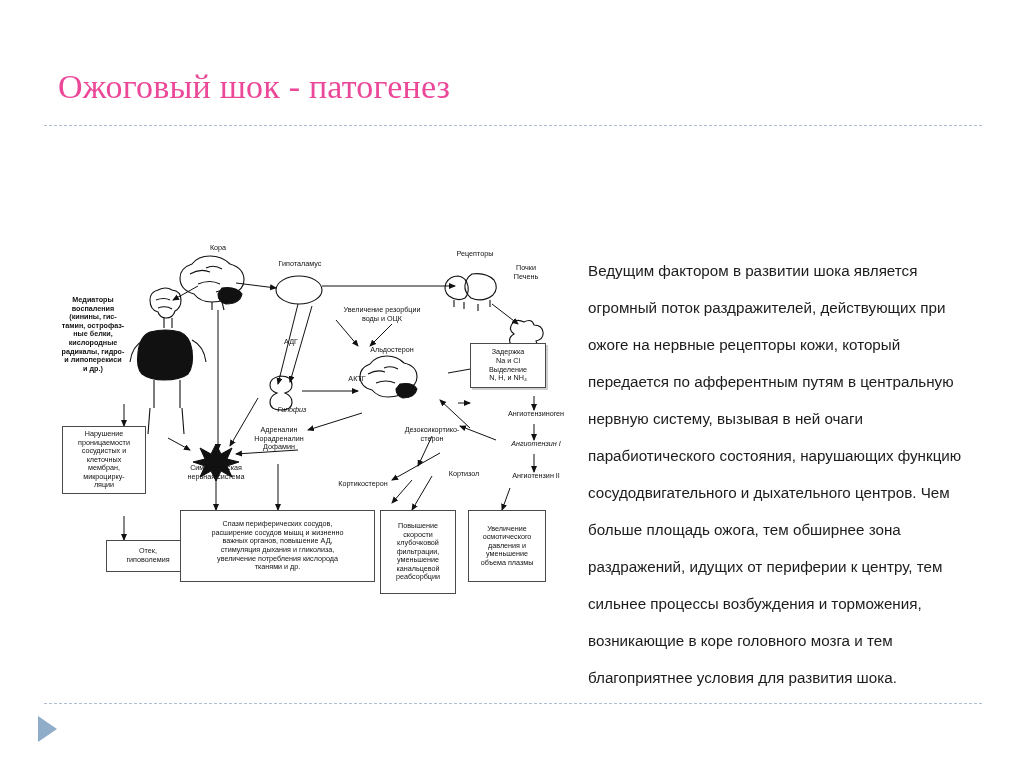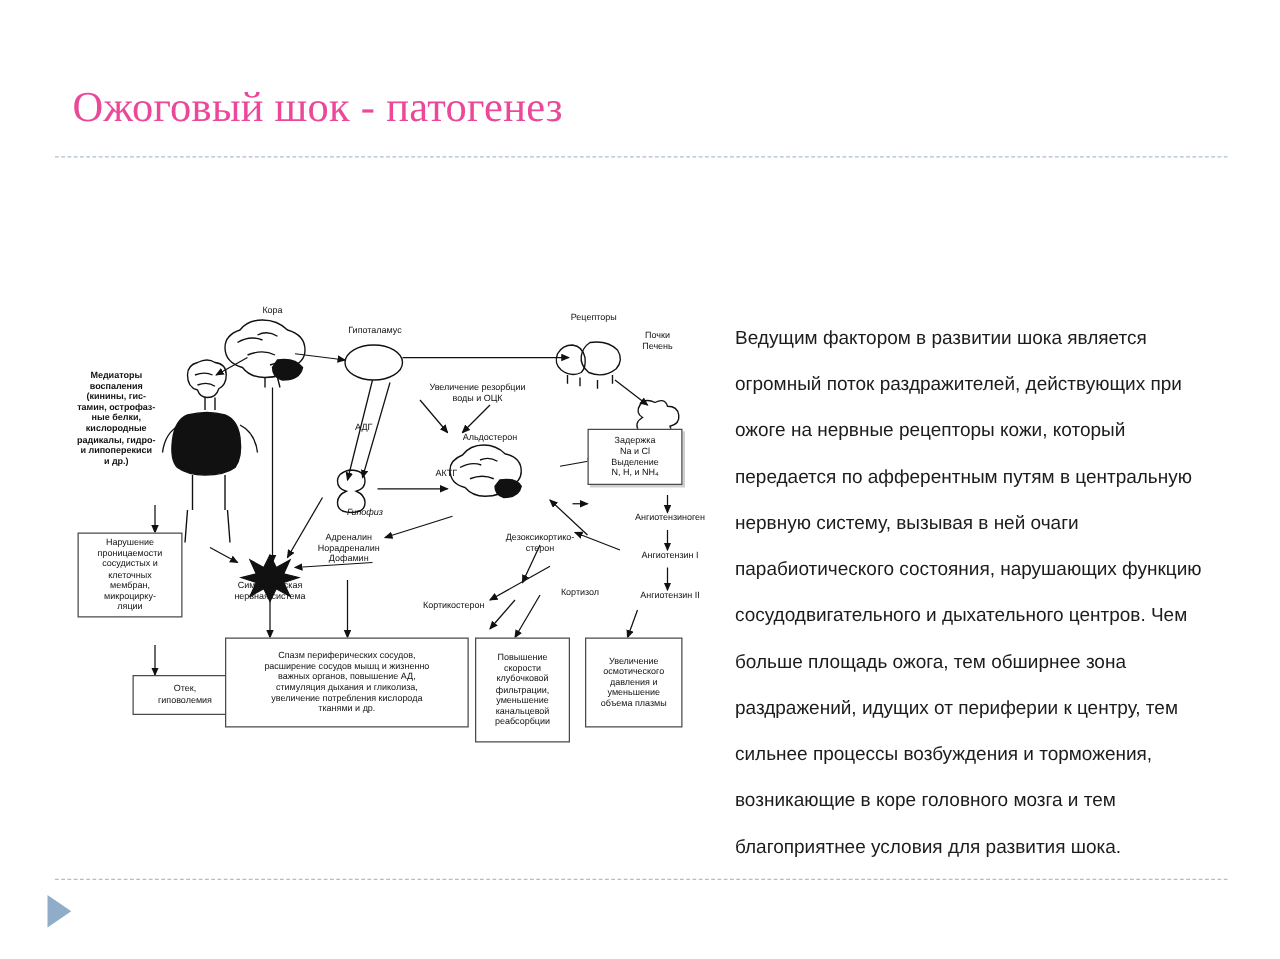--- a/index.html
+++ b/index.html
@@ -246,21 +246,21 @@
 Норадреналин
 Дофамин</div>
   <div class="dlabel" style="left:352px; top:198px; width:80px;">Дезоксикортико-
 стерон</div>
   <div class="dlabel" style="left:284px; top:252px; width:78px;">Кортикостерон</div>
   <div class="dlabel" style="left:400px; top:242px; width:48px;">Кортизол</div>
   <div class="dlabel" style="left:130px; top:236px; width:92px;">Симпатическая
 нервная система</div>
   <div class="dlabel" style="left:474px; top:152px; width:40px;">Ренин</div>
   <div class="dlabel" style="left:454px; top:182px; width:84px;">Ангиотензиноген</div>
-  <div class="dlabel" style="left:458px; top:212px; width:76px;">Ангиотензин I</div>
+  <div class="dlabel" style="left:458px; top:212px; width:76px;font-style:italic;">Ангиотензин I</div>
   <div class="dlabel" style="left:456px; top:244px; width:80px;">Ангиотензин II</div>
 
   <div class="dbox" style="left:22px; top:198px; width:84px; height:68px;">Нарушение
 проницаемости
 сосудистых и
 клеточных
 мембран,
 микроцирку-
 ляции</div>
   <div class="dbox" style="left:22px; top:312px; width:84px; height:32px;margin-left:44px;">Отек,

